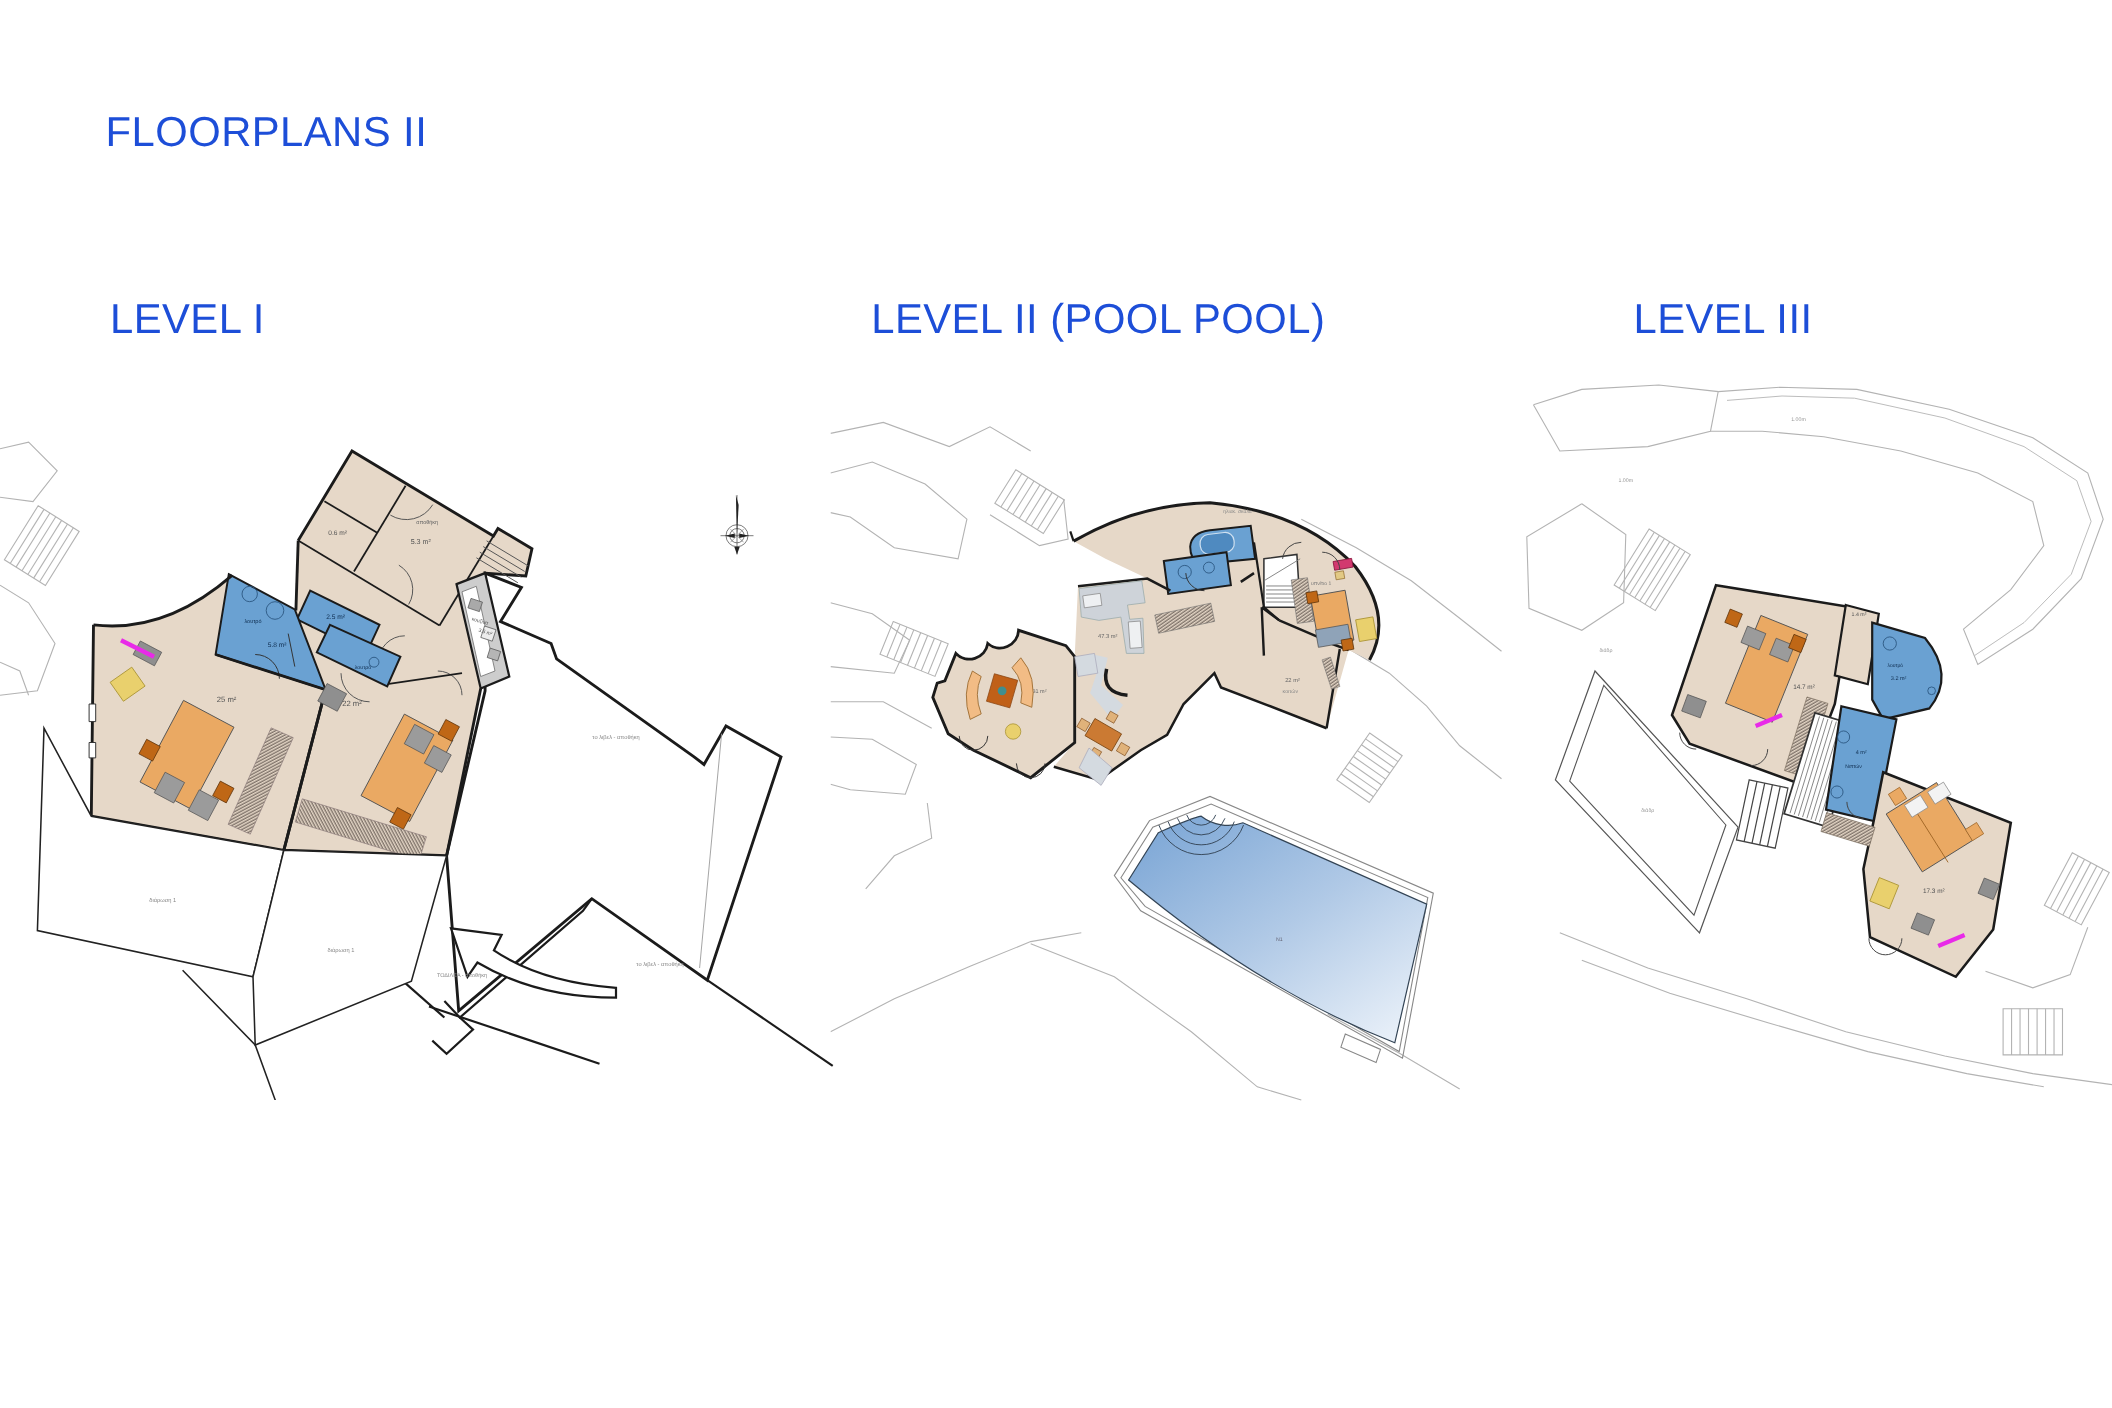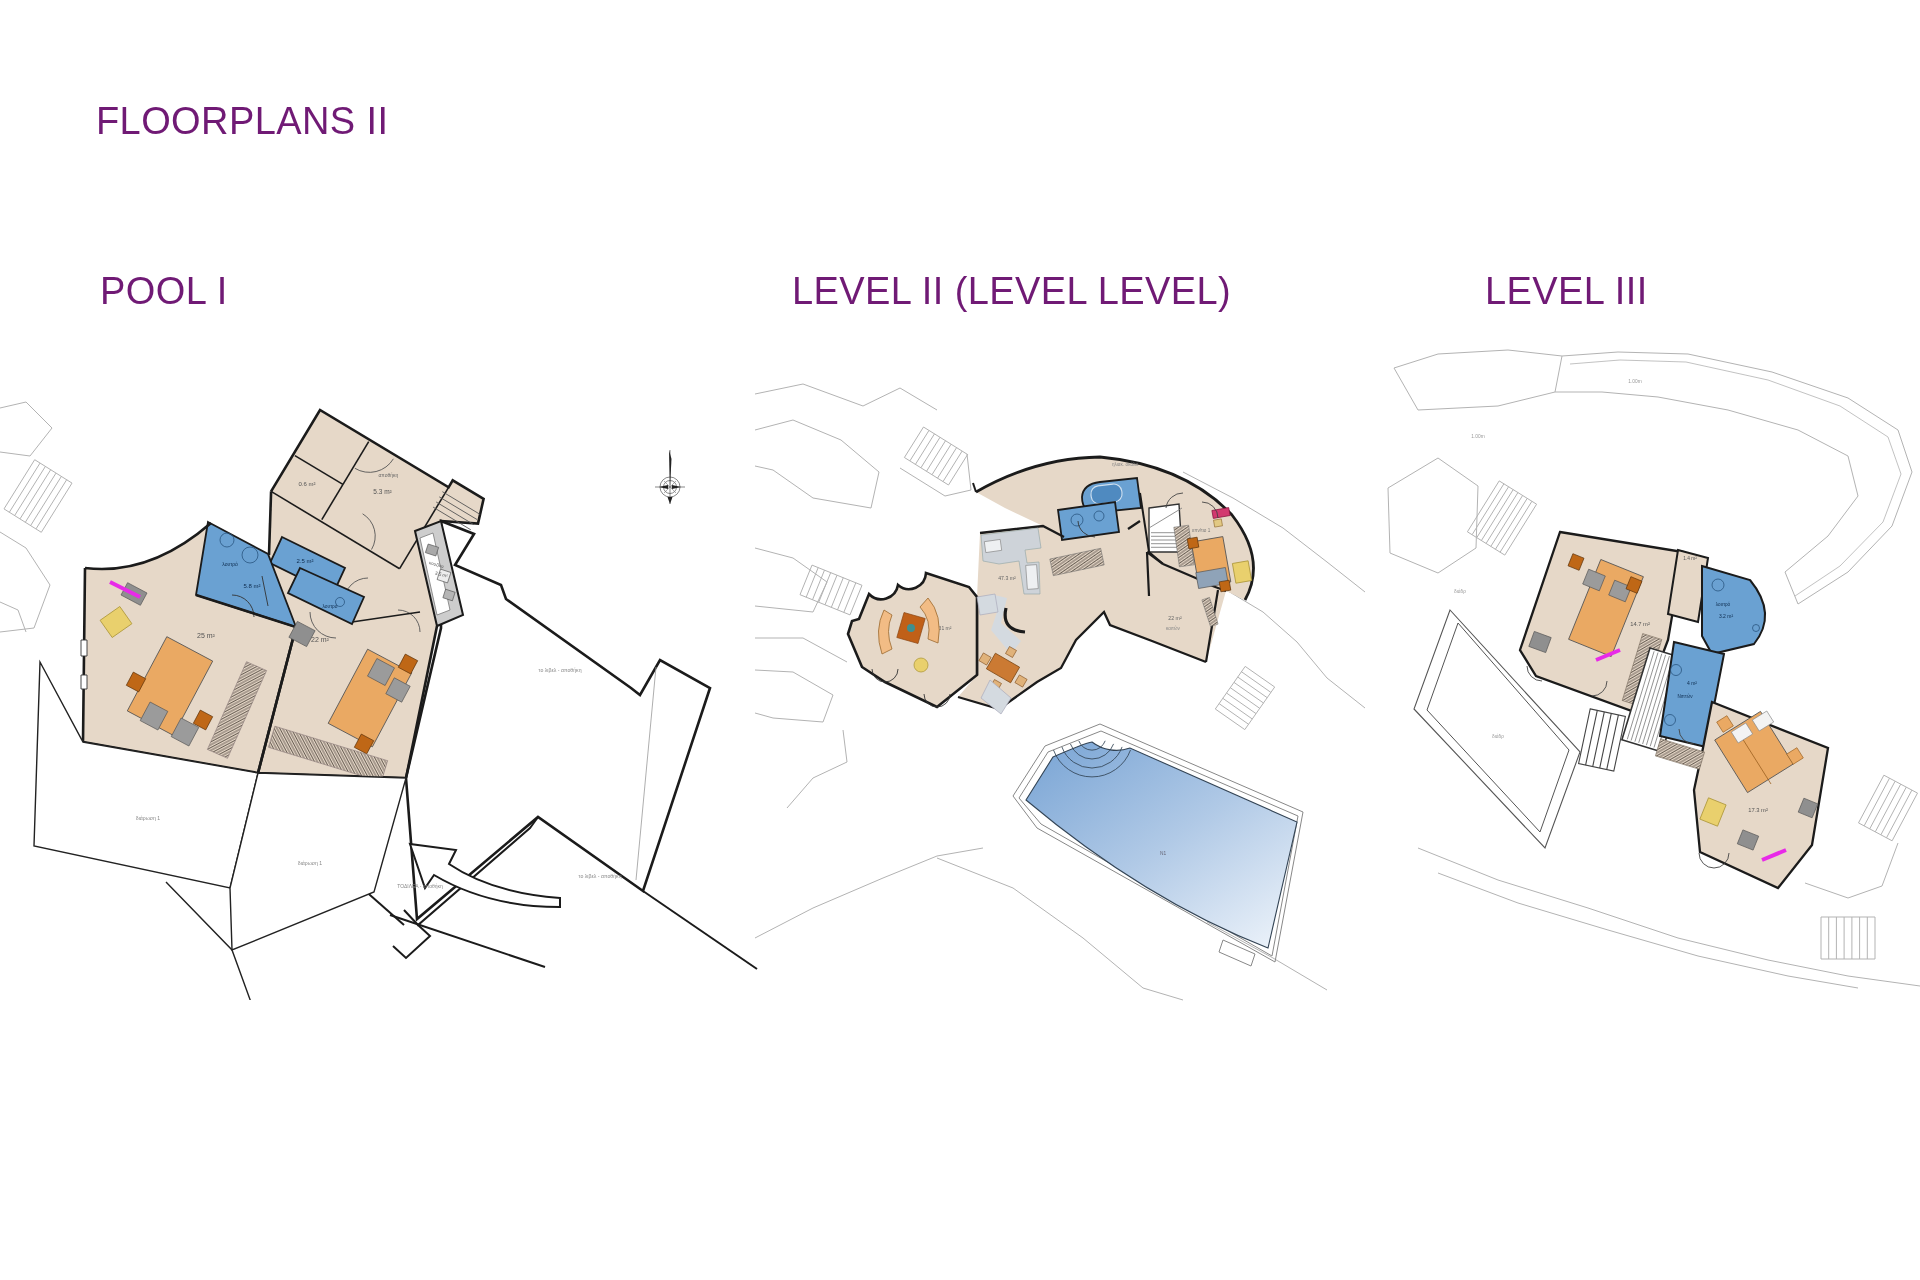--- a/index.html
+++ b/index.html
@@ -1,22 +1,22 @@
 <!DOCTYPE html>
 <html><head><meta charset="utf-8"><style>
 html,body{margin:0;padding:0;background:#fff;width:1920px;height:1280px;overflow:hidden}
 body{position:relative;font-family:"Liberation Sans", sans-serif}
-.t{position:absolute;color:#701a75;font-size:38px;letter-spacing:0.4px;white-space:nowrap}
+.t{position:absolute;color:#1d4ed8;font-size:38px;letter-spacing:0.4px;white-space:nowrap}
 </style></head><body>
 
 <div class="t" style="left:96px;top:100px">FLOORPLANS II</div>
 
-<div class="t" style="left:100px;top:270px">POOL I</div>
-
-<div class="t" style="left:792px;top:270px">LEVEL II (LEVEL LEVEL)</div>
+<div class="t" style="left:100px;top:270px">LEVEL I</div>
+
+<div class="t" style="left:792px;top:270px">LEVEL II (POOL POOL)</div>
 
 <div class="t" style="left:1485px;top:270px">LEVEL III</div>
 
 <svg style="position:absolute;left:0px;top:380px" width="770" height="620" viewBox="0 0 770 620">
 <defs>
       <pattern id="h1" width="5" height="5" patternUnits="userSpaceOnUse" patternTransform="rotate(62)">
         <rect width="5" height="5" fill="#e4d6c6"></rect>
         <path d="M1,0V5 M3.5,0V5" stroke="#4a4038" stroke-width="0.8"></path>
       </pattern>
       <pattern id="h2" width="5" height="5" patternUnits="userSpaceOnUse" patternTransform="rotate(-28)">

